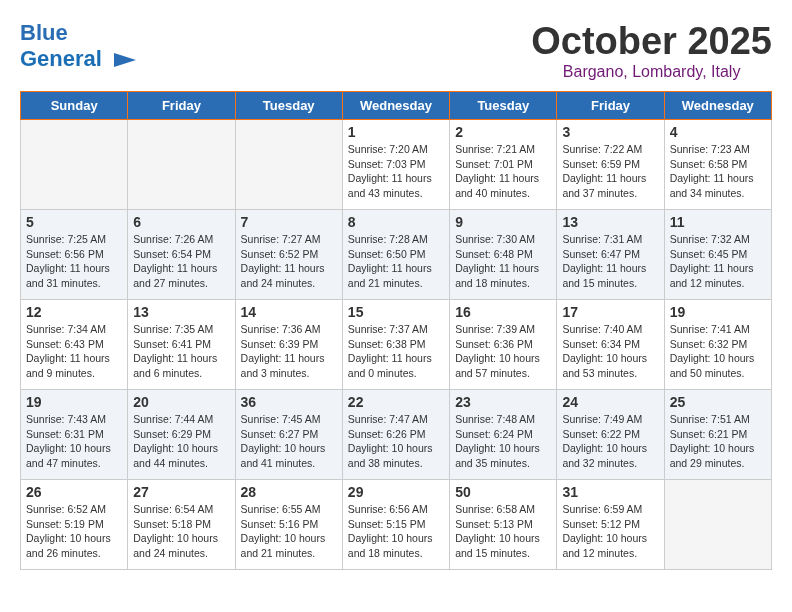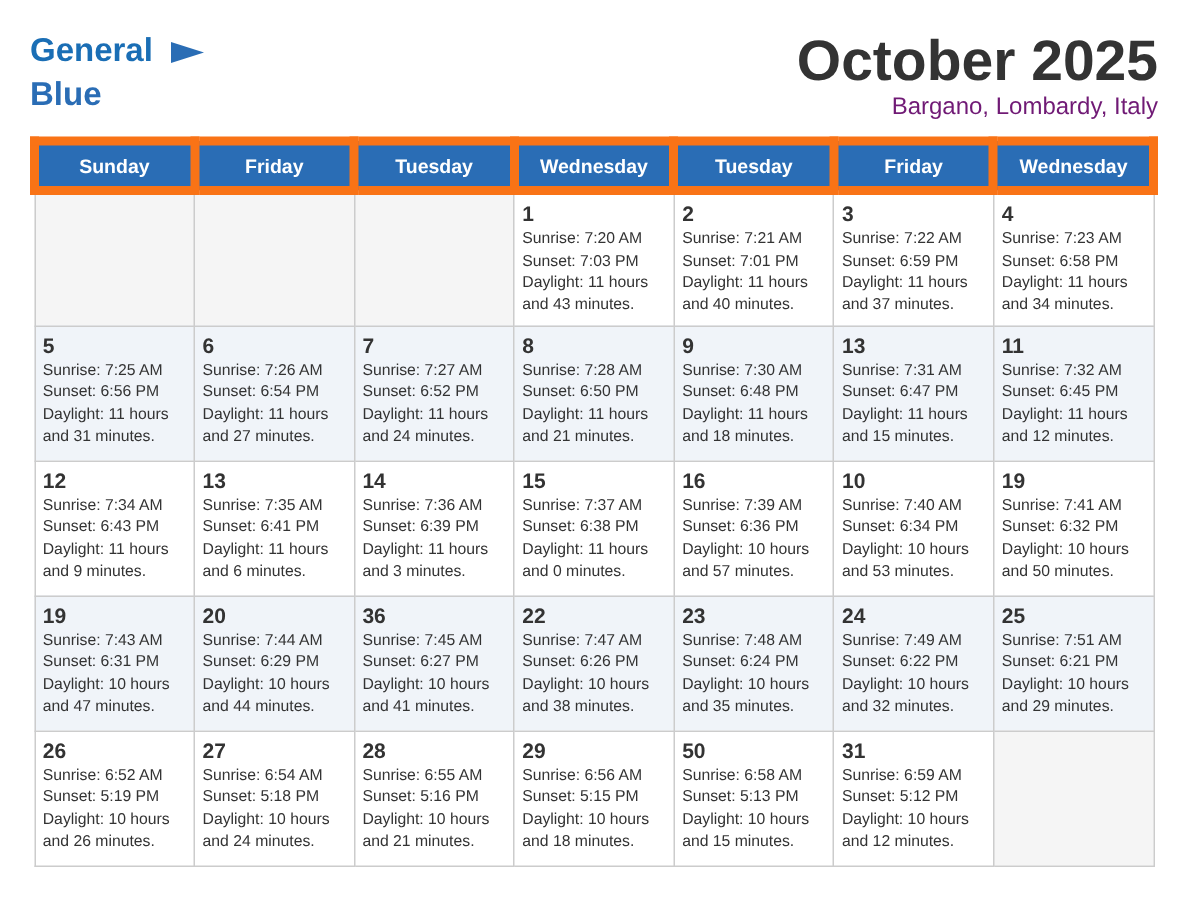--- a/index.html
+++ b/index.html
@@ -19,42 +19,42 @@
     .logo {
       display: flex;
       align-items: center;
     }
     .logo-arrow {
       width: 30px;
       height: 30px;
       margin-left: 2px;
     }
     .title-block {
-      text-align: right;
+      text-align: center;
     }
     .month-title {
       font-size: 38px;
       font-weight: bold;
       color: #333;
     }
     .subtitle {
       font-size: 16px;
       color: #701a75;
     }
     table {
       width: 100%;
       border-collapse: collapse;
       table-layout: fixed;
     }
     thead th {
       background-color: #2a6db5;
       color: #fff;
       padding: 6px 4px;
       font-size: 13px;
-      border: 6px solid #f97316;
+      border: 1px solid #f97316;
     }
     td {
       border: 1px solid #ccc;
       vertical-align: top;
       padding: 4px 5px;
       font-size: 10.5px;
       color: #333;
       height: 90px;
       background: #fff;
     }
@@ -88,29 +88,29 @@
     tr:nth-child(odd) td.empty {
       background: #f5f5f5;
     }
   </style>
 </head>
 <body>
 
 <div class="header">
   <div class="logo">
     <div>
+      <div style="font-size:22px;font-weight:bold;color:#2a6db5;line-height:1.15;">Blue</div>
       <div style="display:flex;align-items:center;">
         <div style="font-size:22px;font-weight:bold;color:#333;line-height:1.15;">
           <span style="color:#1a6eb5;">General</span>
           <svg class="logo-arrow" viewBox="0 0 30 30" style="display:inline-block;vertical-align:middle;margin-left:2px;">
             <polygon points="4,8 26,15 4,22" fill="#2a6db5"></polygon>
           </svg>
         </div>
       </div>
-      <div style="font-size:22px;font-weight:bold;color:#2a6db5;line-height:1.15;">Blue</div>
     </div>
   </div>
   <div class="title-block">
     <div class="month-title">October 2025</div>
     <div class="subtitle">Bargano, Lombardy, Italy</div>
   </div>
 </div>
 
 <table>
   <thead>
@@ -191,21 +191,21 @@
         </td>
         <td>
           <span class="day-num">15</span>
           <div class="cell-text">Sunrise: 7:37 AM<br>Sunset: 6:38 PM<br>Daylight: 11 hours and 0 minutes.</div>
         </td>
         <td>
           <span class="day-num">16</span>
           <div class="cell-text">Sunrise: 7:39 AM<br>Sunset: 6:36 PM<br>Daylight: 10 hours and 57 minutes.</div>
         </td>
         <td>
-          <span class="day-num">10</span>
+          <span class="day-num">17</span>
           <div class="cell-text">Sunrise: 7:40 AM<br>Sunset: 6:34 PM<br>Daylight: 10 hours and 53 minutes.</div>
         </td>
         <td>
           <span class="day-num">19</span>
           <div class="cell-text">Sunrise: 7:41 AM<br>Sunset: 6:32 PM<br>Daylight: 10 hours and 50 minutes.</div>
         </td>
       </tr>
       <tr>
         <td>
           <span class="day-num">19</span>

